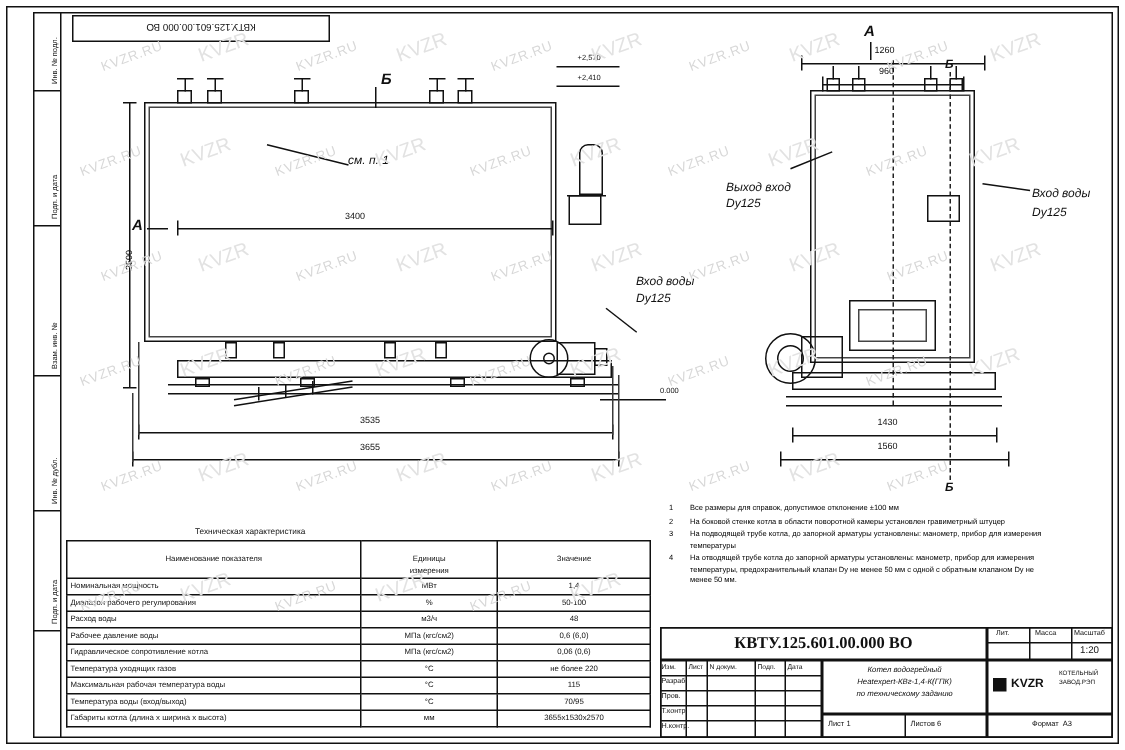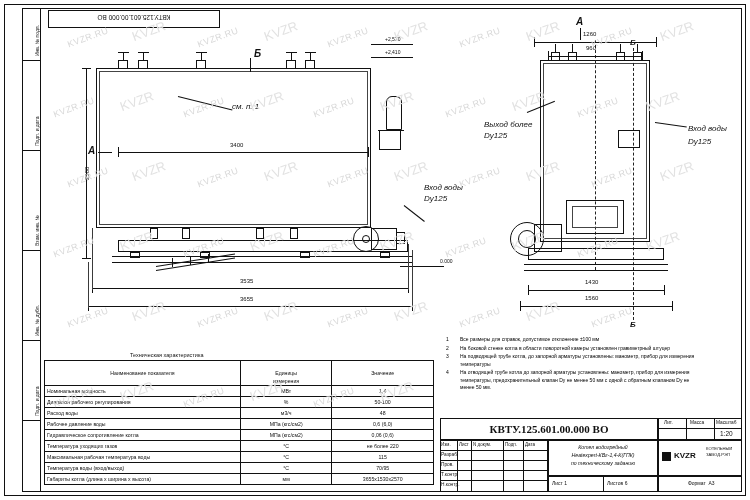--- a/index.html
+++ b/index.html
@@ -191,21 +191,21 @@
   <div class="dim" style="left:528px;top:290px;width:136px;"></div>
   <div class="tick" style="left:528px;top:285px;height:10px;"></div>
   <div class="tick" style="left:664px;top:285px;height:10px;"></div>
   <div class="txt" style="left:585px;top:279px;font-size:6px;">1430</div>
 
   <div class="dim" style="left:520px;top:306px;width:152px;"></div>
   <div class="tick" style="left:520px;top:301px;height:10px;"></div>
   <div class="tick" style="left:672px;top:301px;height:10px;"></div>
   <div class="txt" style="left:585px;top:295px;font-size:6px;">1560</div>
 
-  <div class="txt" style="left:484px;top:120px;font-size:8px;font-style:italic;">Выход более</div>
+  <div class="txt" style="left:484px;top:120px;font-size:8px;font-style:italic;">Выход вход</div>
   <div class="txt" style="left:484px;top:131px;font-size:8px;font-style:italic;">Dу125</div>
   <div class="ln" style="left:527px;top:112px;width:30px;height:1px;transform:rotate(-22deg);transform-origin:left center;"></div>
 
   <div class="txt" style="left:688px;top:124px;font-size:8px;font-style:italic;">Вход воды</div>
   <div class="txt" style="left:688px;top:137px;font-size:8px;font-style:italic;">Dу125</div>
   <div class="ln" style="left:655px;top:122px;width:32px;height:1px;transform:rotate(8deg);transform-origin:left center;"></div>
 
   <div style="position:absolute;left:446px;top:336px;width:290px;">
     <div style="display:flex;gap:6px;margin-bottom:1px;">
       <div class="note" style="width:8px;">1</div>

